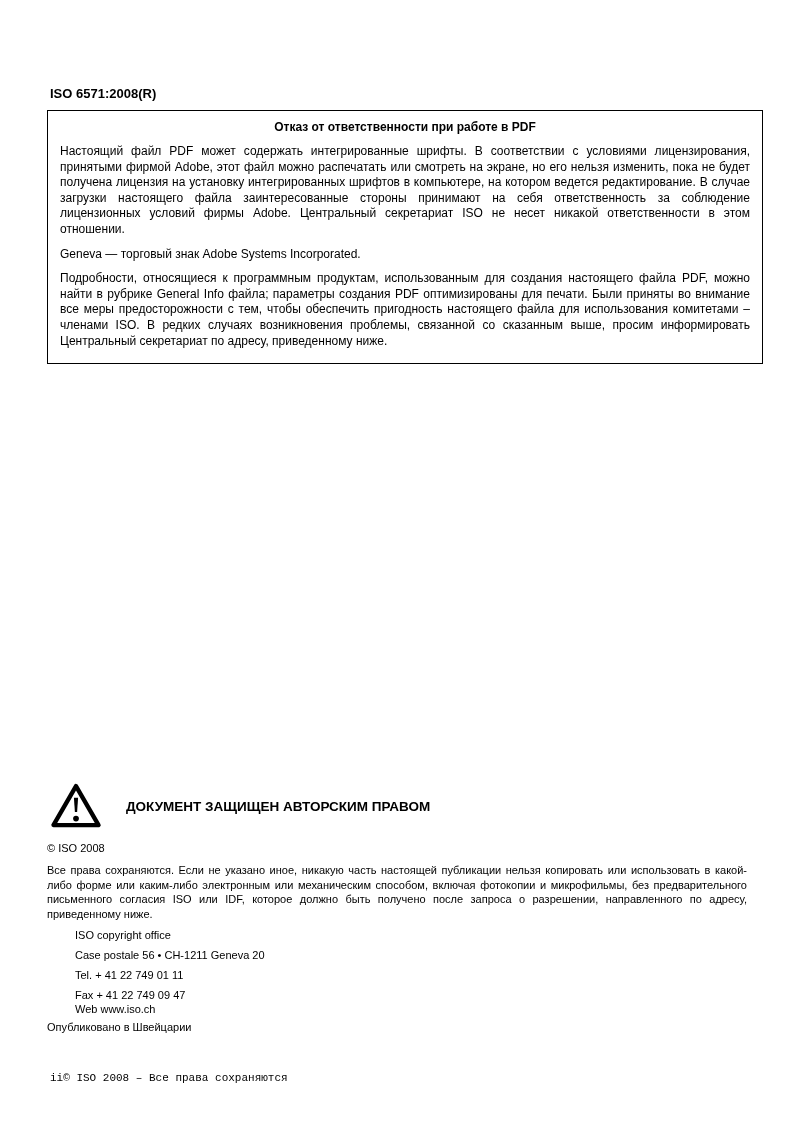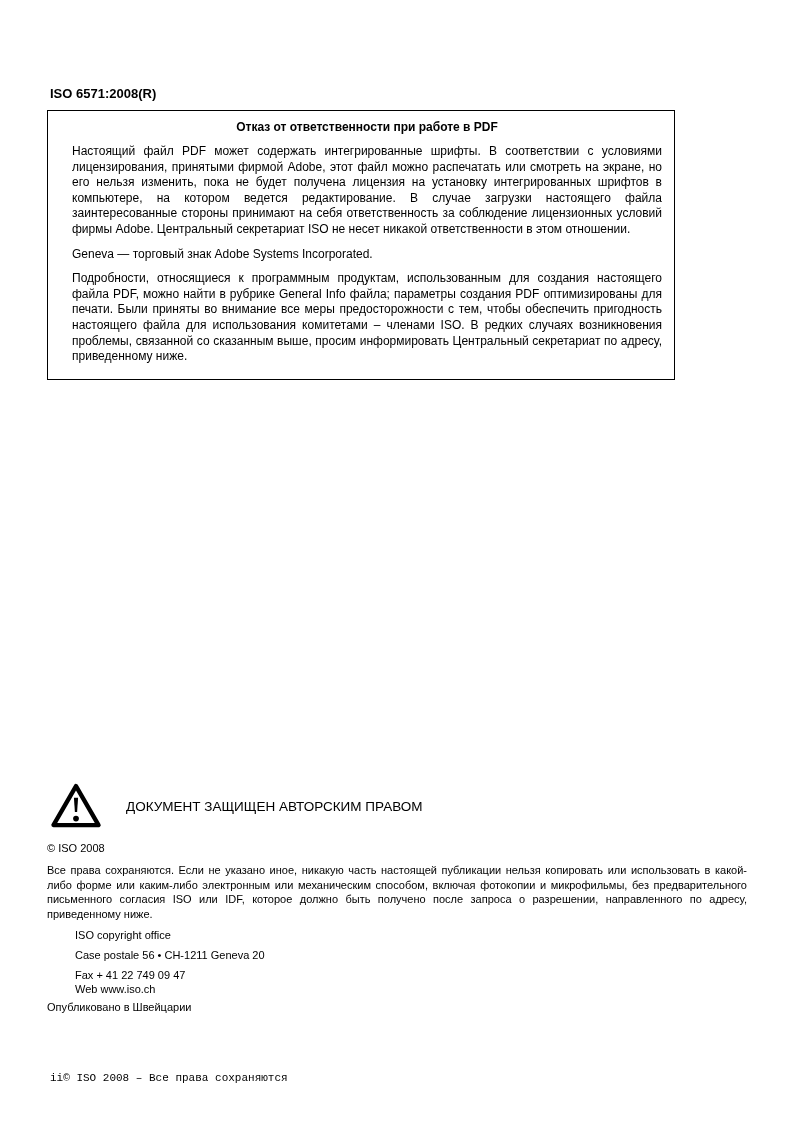--- a/index.html
+++ b/index.html
@@ -21,23 +21,23 @@
     top: 42px;
     left: 50px;
     font-size: 13px;
     font-weight: bold;
     margin-top: 44px;
   }
   .disclaimer-box {
     position: absolute;
     top: 110px;
     left: 47px;
-    width: 628px;
+    width: 716px;
     border: 1px solid #000000;
-    padding: 9px 12px 12px 24px;
+    padding: 9px 12px 12px 12px;
   }
   .disclaimer-title {
     text-align: center;
     font-weight: bold;
     font-size: 12px;
     margin-bottom: 10px;
   }
   .disclaimer-box p {
     font-size: 12px;
     line-height: 1.3;
@@ -59,21 +59,21 @@
     margin-left: 3px;
     margin-bottom: 12px;
   }
   .warning-icon {
     width: 52px;
     height: 48px;
     flex: 0 0 auto;
   }
   .copyright-heading {
     font-size: 13.5px;
-    font-weight: normal;
+    font-weight: bold;
     text-align: center;
   }
   .copyright-notice {
     font-size: 11px;
     margin-bottom: 9px;
   }
   .copyright-body {
     font-size: 11px;
     line-height: 1.32;
     text-align: justify;
@@ -127,20 +127,21 @@
       <span class="copyright-heading">ДОКУМЕНТ ЗАЩИЩЕН АВТОРСКИМ ПРАВОМ</span>
     </div>
 
     <div class="copyright-notice">©  ISO 2008</div>
 
     <p class="copyright-body">Все права сохраняются. Если не указано иное, никакую часть настоящей публикации нельзя копировать или использовать в какой-либо форме или каким-либо электронным или механическим способом, включая фотокопии и микрофильмы, без предварительного письменного согласия ISO или IDF, которое должно быть получено после запроса о разрешении, направленного по адресу, приведенному ниже.</p>
 
     <div class="address-block">
       <div class="address-line">ISO copyright office</div>
       <div class="address-line">Case postale 56 • CH-1211 Geneva 20</div>
+      <div class="address-line">Tel. + 41 22 749 01 11</div>
       <div class="address-line tight">Fax + 41 22 749 09 47</div>
       <div class="address-line tight">Web www.iso.ch</div>
     </div>
 
     <div class="published-line">Опубликовано в Швейцарии</div>
   </div>
 
   <div class="page-footer">
     <span>ii</span>
     <span>© ISO 2008 – Все права сохраняются</span>

